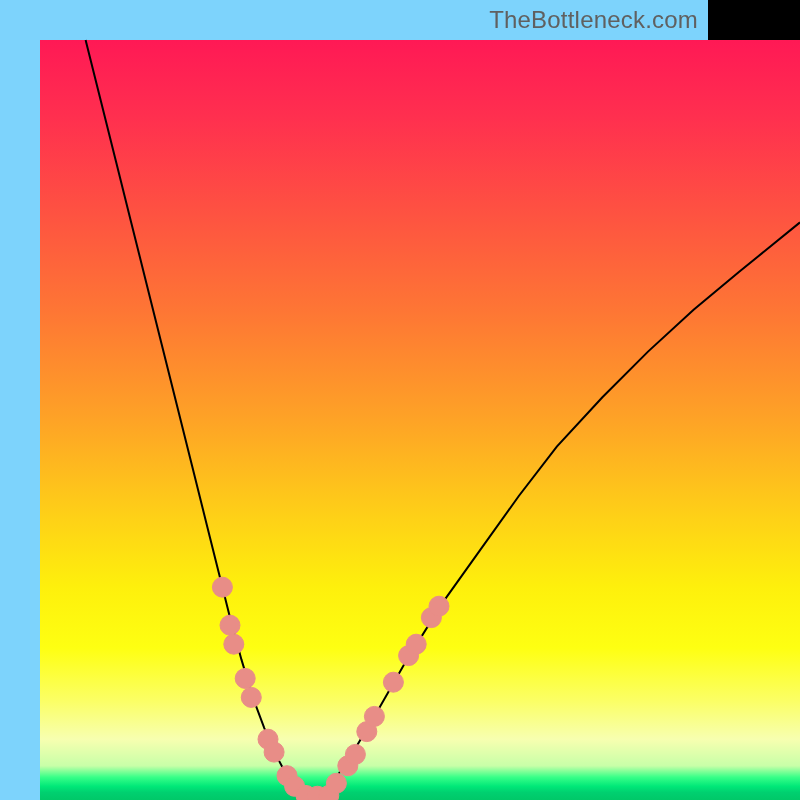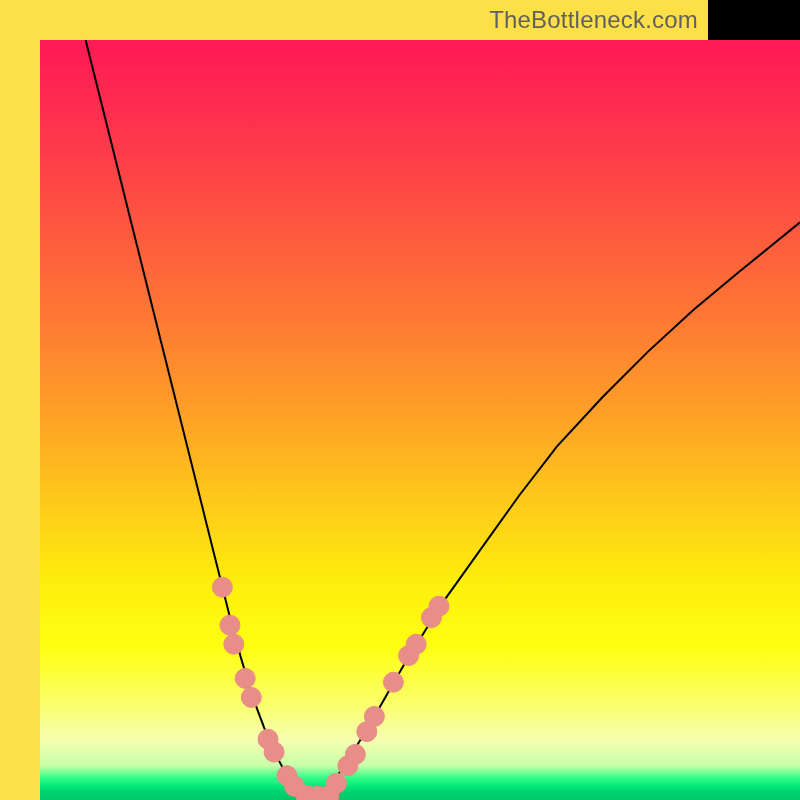--- a/index.html
+++ b/index.html
@@ -8,21 +8,21 @@
     width: 800px;
     height: 800px;
     background: #000;
     font-family: Arial, Helvetica, sans-serif;
     overflow: hidden;
   }
   .chart-container {
     position: relative;
     width: 708px;
     height: 800px;
-    background: #fde047;
+    background: #7dd3fc;
   }
   .plot-area {
     position: absolute;
     left: 40px;
     top: 40px;
     width: 760px;
     height: 760px;
     
     background: linear-gradient(to bottom,
       #ff1955 0%,

